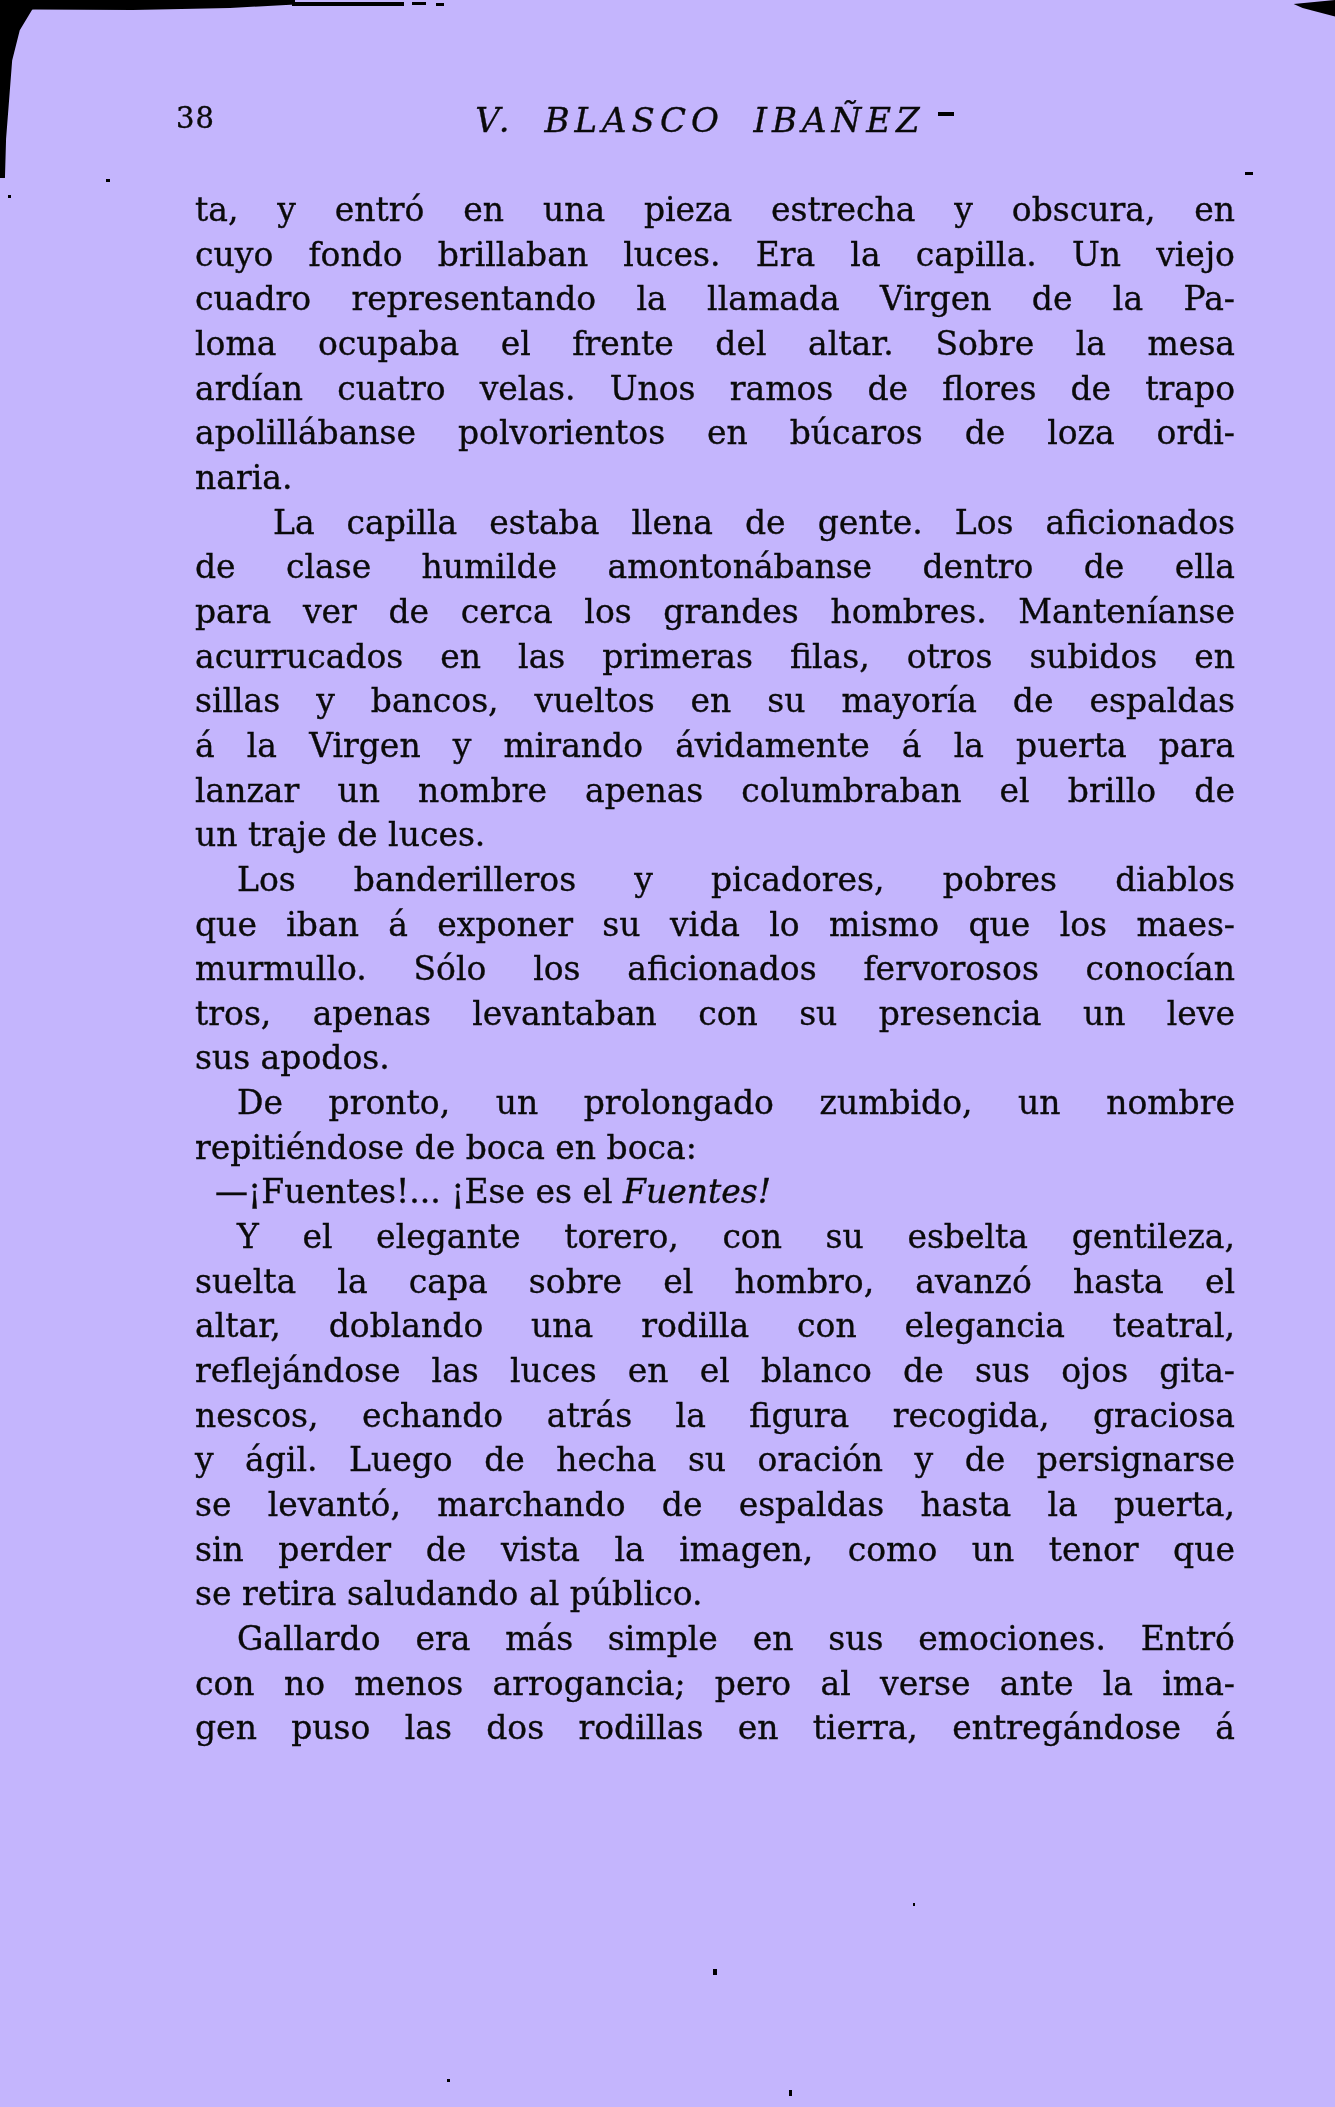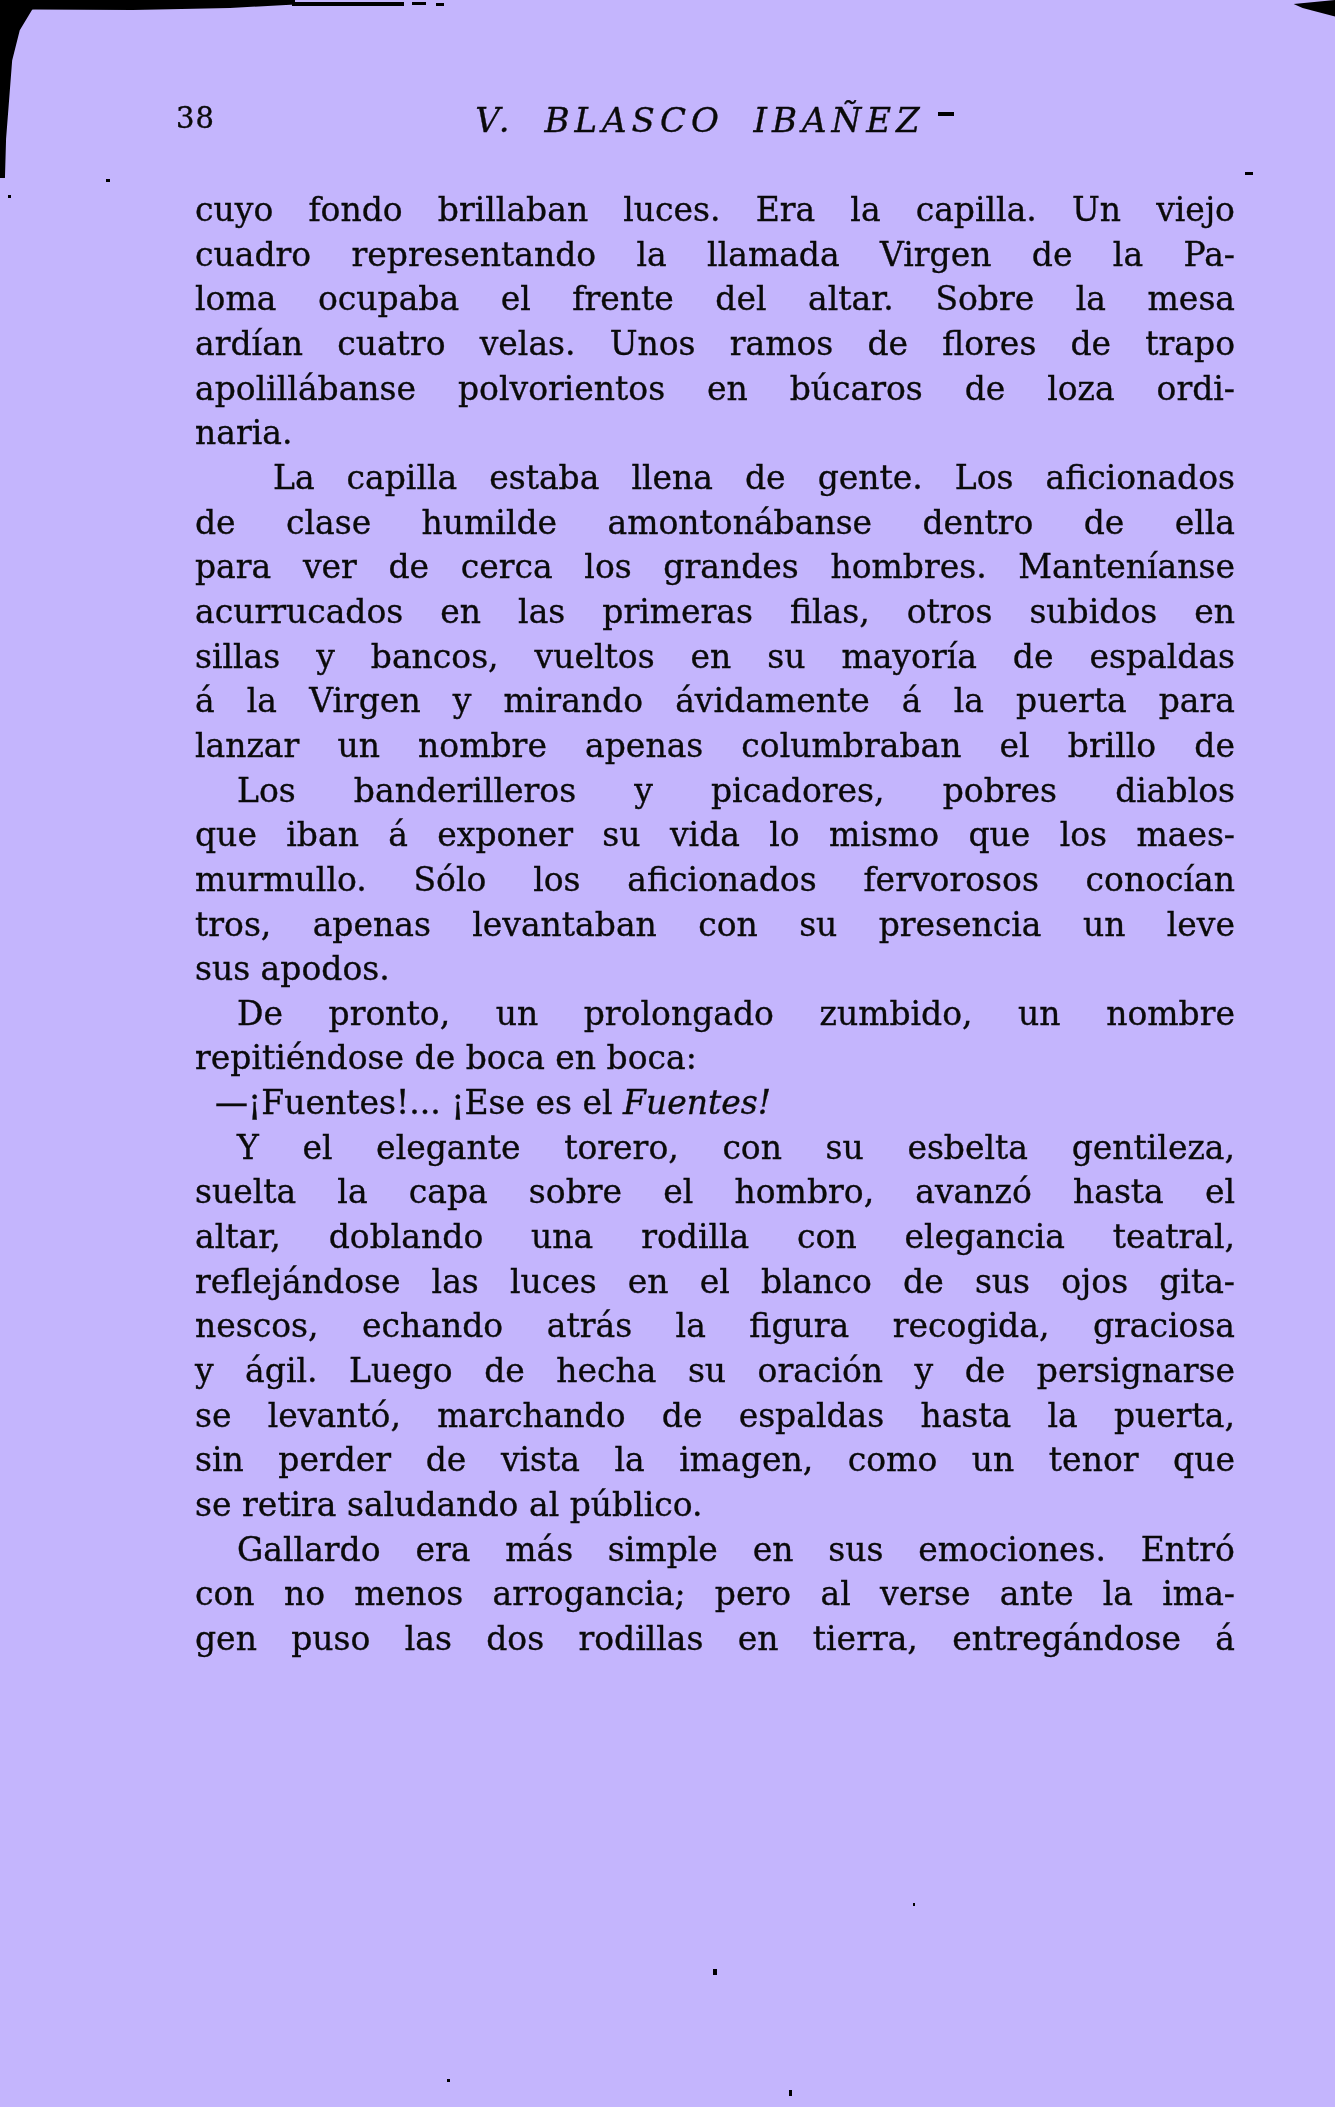--- a/index.html
+++ b/index.html
@@ -89,33 +89,35 @@
   <div class="speck" style="left:8px;  top:195px; width:3px;  height:3px;"></div>
   <div class="speck" style="left:713px; top:1969px;width:4px;  height:6px;"></div>
   <div class="speck" style="left:913px; top:1903px;width:2px;  height:3px;"></div>
   <div class="speck" style="left:447px; top:2079px;width:3px;  height:3px;"></div>
   <div class="speck" style="left:789px; top:2090px;width:3px;  height:6px;"></div>
 
   <span class="page-number">38</span>
   <div class="running-title">V. BLASCO IBAÑEZ</div>
 
   <div class="body-text" id="body-text">
+      <div class="line"><span>ta, y entró en una pieza estrecha y obscura, en</span></div>
       <div class="line"><span>cuyo fondo brillaban luces. Era la capilla. Un viejo</span></div>
       <div class="line"><span>cuadro representando la llamada Virgen de la Pa-</span></div>
       <div class="line"><span>loma ocupaba el frente del altar. Sobre la mesa</span></div>
       <div class="line"><span>ardían cuatro velas. Unos ramos de flores de trapo</span></div>
       <div class="line"><span>apolillábanse polvorientos en búcaros de loza ordi-</span></div>
       <div class="line end"><span>naria.</span></div>
       <div class="line" style="text-indent: 78px;"><span>La capilla estaba llena de gente. Los aficionados</span></div>
       <div class="line"><span>de clase humilde amontonábanse dentro de ella</span></div>
       <div class="line"><span>para ver de cerca los grandes hombres. Manteníanse</span></div>
       <div class="line"><span>acurrucados en las primeras filas, otros subidos en</span></div>
       <div class="line"><span>sillas y bancos, vueltos en su mayoría de espaldas</span></div>
       <div class="line"><span>á la Virgen y mirando ávidamente á la puerta para</span></div>
       <div class="line"><span>lanzar un nombre apenas columbraban el brillo de</span></div>
+      <div class="line end"><span>un traje de luces.</span></div>
       <div class="line" style="text-indent: 42px;"><span>Los banderilleros y picadores, pobres diablos</span></div>
       <div class="line"><span>que iban á exponer su vida lo mismo que los maes-</span></div>
       <div class="line"><span>murmullo. Sólo los aficionados fervorosos conocían</span></div>
       <div class="line"><span>tros, apenas levantaban con su presencia un leve</span></div>
       <div class="line end"><span>sus apodos.</span></div>
       <div class="line" style="text-indent: 42px;"><span>De pronto, un prolongado zumbido, un nombre</span></div>
       <div class="line end"><span>repitiéndose de boca en boca:</span></div>
       <div class="line end" style="text-indent: 20px;"><span>—¡Fuentes!... ¡Ese es el </span><span class="it">Fuentes!</span></div>
       <div class="line" style="text-indent: 42px;"><span>Y el elegante torero, con su esbelta gentileza,</span></div>
       <div class="line"><span>suelta la capa sobre el hombro, avanzó hasta el</span></div>

